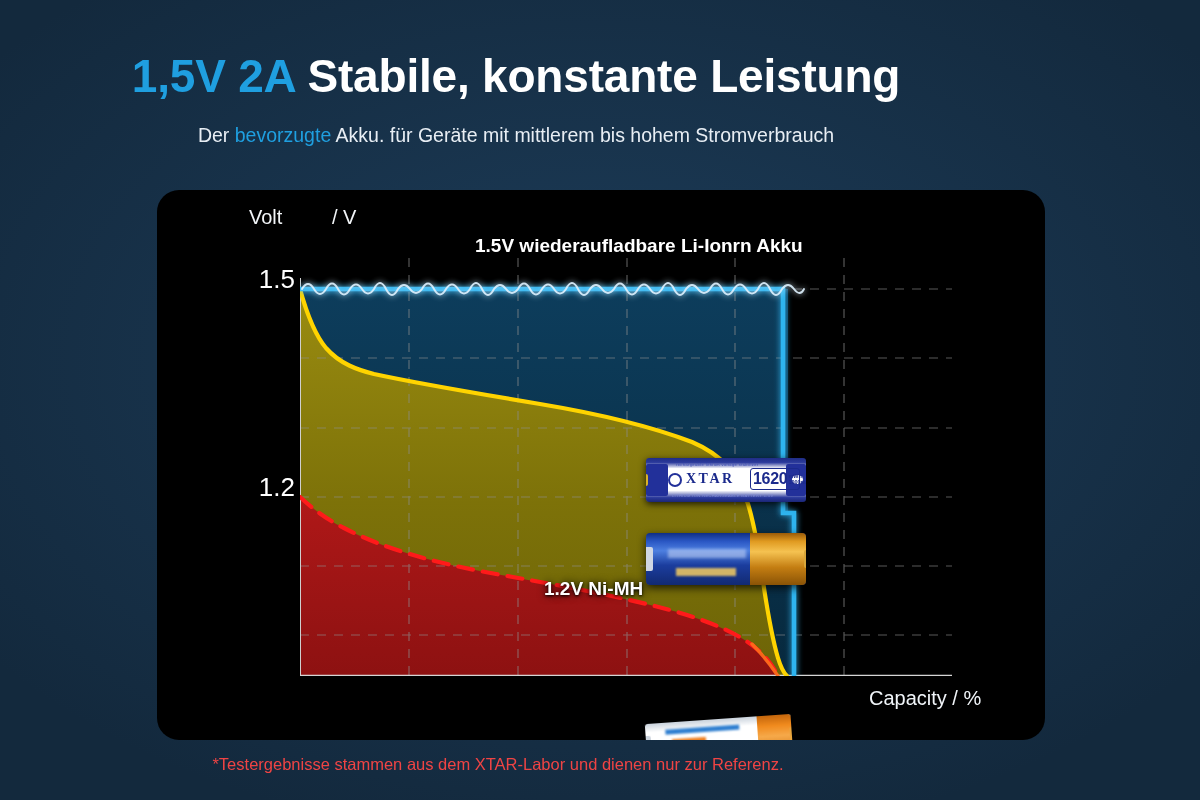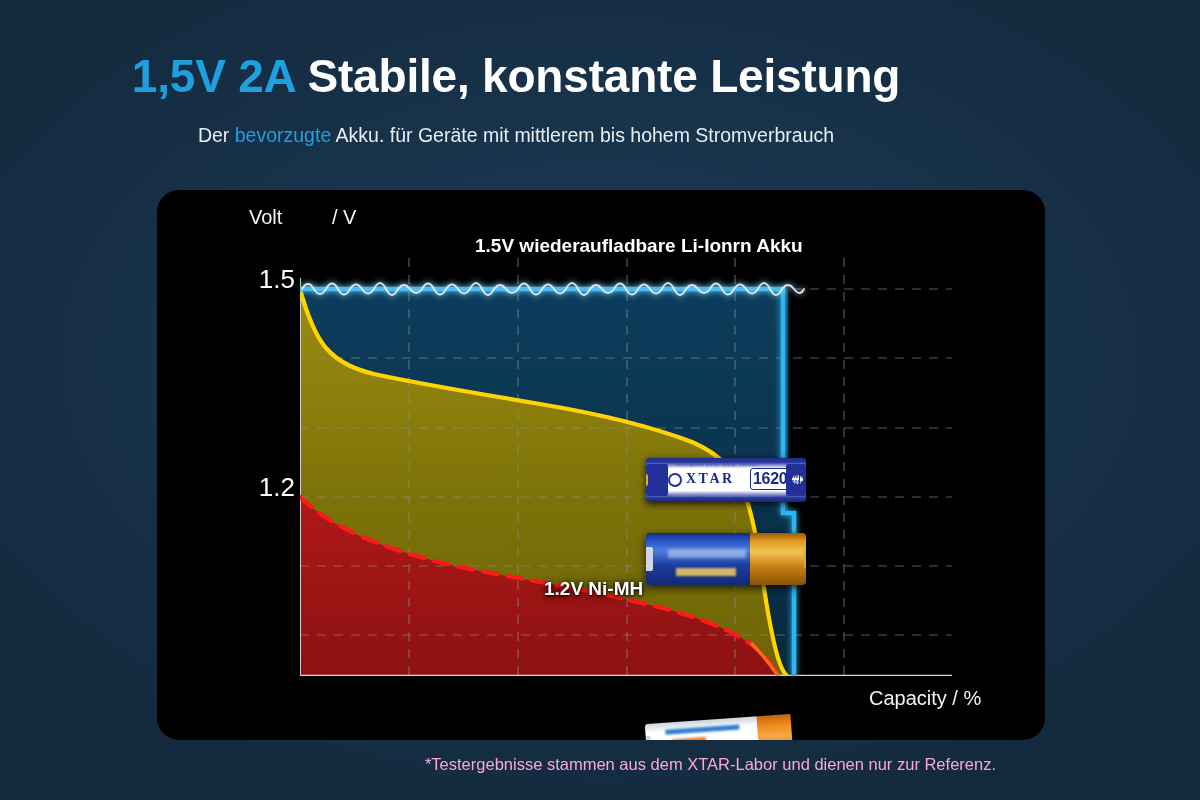--- a/index.html
+++ b/index.html
@@ -106,22 +106,22 @@
   .batt-nimh .orange{
     position:absolute; right:0; top:0; width:34px; height:100%;
     background:linear-gradient(180deg,#c4660c 0%,#f08a1d 26%,#f6a94a 52%,#cc700f 100%);
   }
   .batt-nimh .nub{ position:absolute; right:-5px; top:13px; width:7px; height:15px; background:#e8a53d; border-radius:2px;}
   .batt-nimh .cap{ position:absolute; left:-4px; top:12px; width:9px; height:17px; background:#cbd3dd; border-radius:2px;}
   .batt-nimh .bar1{ position:absolute; left:20px; top:7px; width:74px; height:5px; background:#2f7fd0; filter:blur(.8px);}
   .batt-nimh .bar2{ position:absolute; left:26px; top:17px; width:34px; height:7px; background:#ef7f1f; filter:blur(.9px);}
 
   .footnote{
-    position:absolute; left:0; top:755px; width:996px; text-align:right;
-    font-size:16.5px; color:#f9a8d4;
+    position:absolute; left:0; top:755px; width:996px; text-align:center;
+    font-size:16.5px; color:#ef4444;
   }
 </style>
 </head>
 <body>
 
 <div class="bg-vignette"></div>
 
 <div class="header">
   <div class="title">
     <span class="hl">1,5V 2A</span>

